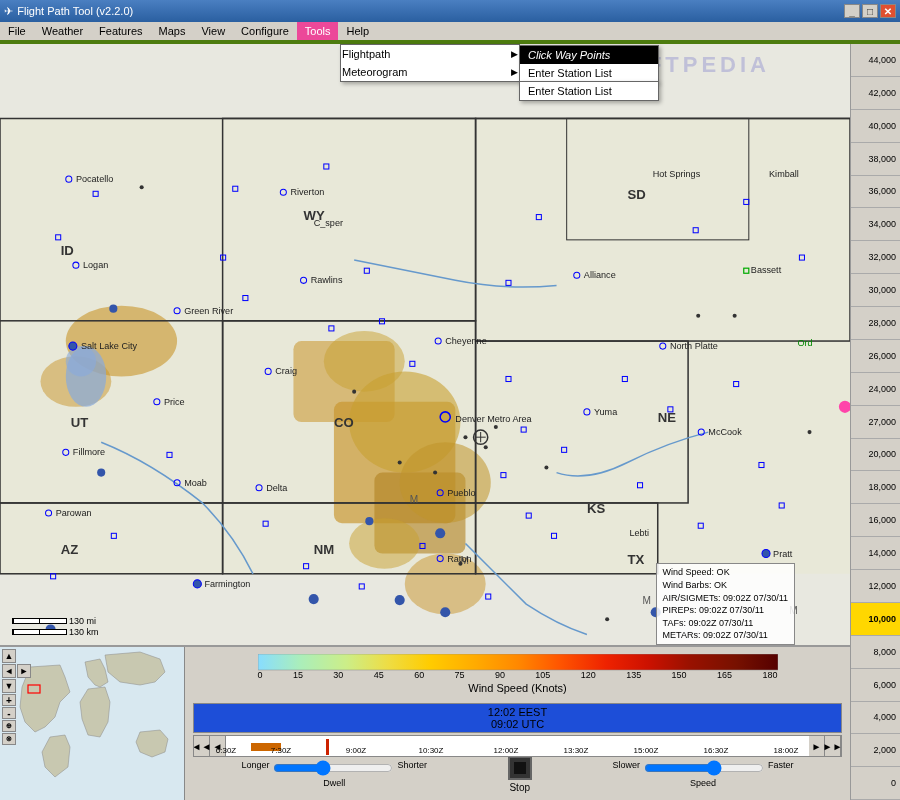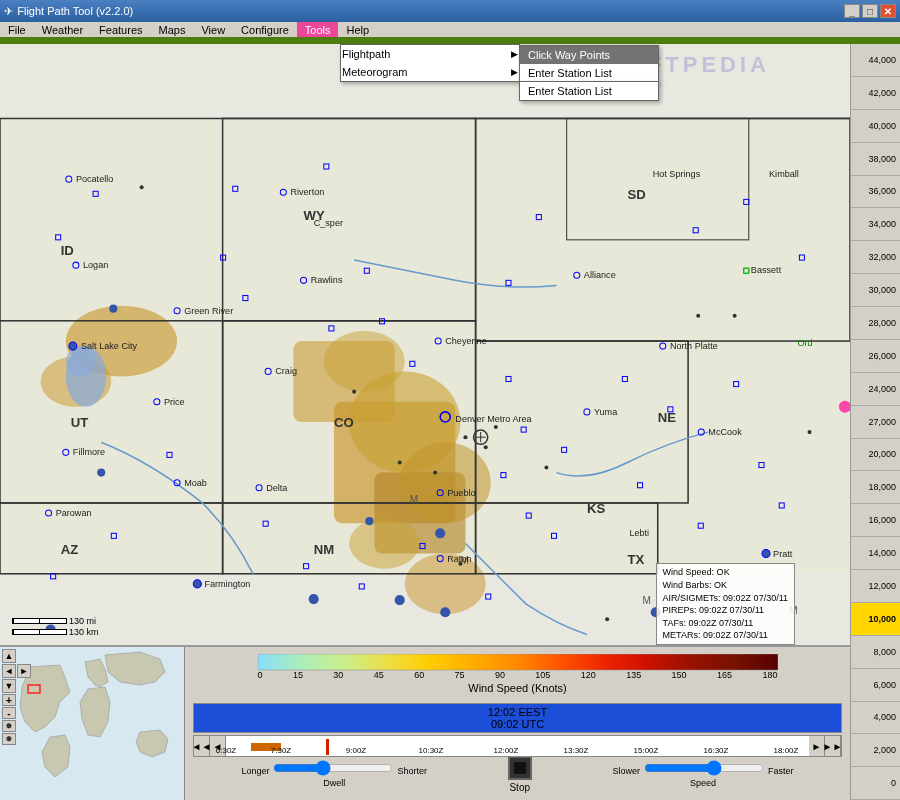--- a/index.html
+++ b/index.html
@@ -22,21 +22,21 @@
     }
     .title-btn.min { background: #d4d0c8; }
     .title-btn.max { background: #d4d0c8; }
     .title-btn.close { background: #e05030; color: white; }
 
     
     #menubar {
       height: 22px;
       background: #d4d0c8;
       display: flex; align-items: center;
-      border-bottom: 7px solid #4d7c0f;
+      border-bottom: 4px solid #4d7c0f;
       position: relative;
     }
     .menu-item {
       padding: 2px 8px; cursor: pointer; font-size: 11px; height: 100%; display: flex; align-items: center;
     }
     .menu-item.active { background: #ec4899; color: white; }
 
     
     #tools-dropdown {
       position: absolute;
@@ -66,21 +66,21 @@
       position: absolute;
       top: 18px; left: 100%;
       background: white;
       border: 1px solid #666;
       box-shadow: 2px 2px 4px rgba(0,0,0,0.3);
       min-width: 140px;
     }
     .submenu-item {
       padding: 3px 8px; cursor: pointer; font-size: 11px;
     }
-    .submenu-item.highlighted { background: #737373; color: white; }
+    .submenu-item.highlighted { background: #000000; color: white; font-style: italic; }
 
     
     #main-content {
       display: flex;
       height: calc(800px - 22px - 22px);
     }
 
     
     #map-area {
       flex: 1;
@@ -236,21 +236,21 @@
       height: 30px;
       padding: 0 8px;
     }
     .slider-group {
       display: flex; flex-direction: column; align-items: center; gap: 2px;
     }
     .slider-label {
       font-size: 9px; text-align: center;
     }
     .slider-container {
-      display: flex; align-items: flex-end; gap: 4px;
+      display: flex; align-items: flex-start; gap: 4px;
     }
     input[type=range] {
       width: 100px; height: 16px; cursor: pointer;
     }
     #stop-btn {
       width: 24px; height: 24px;
       background: #333;
       border: 2px solid #666;
       cursor: pointer;
       display: flex; align-items: center; justify-content: center;

